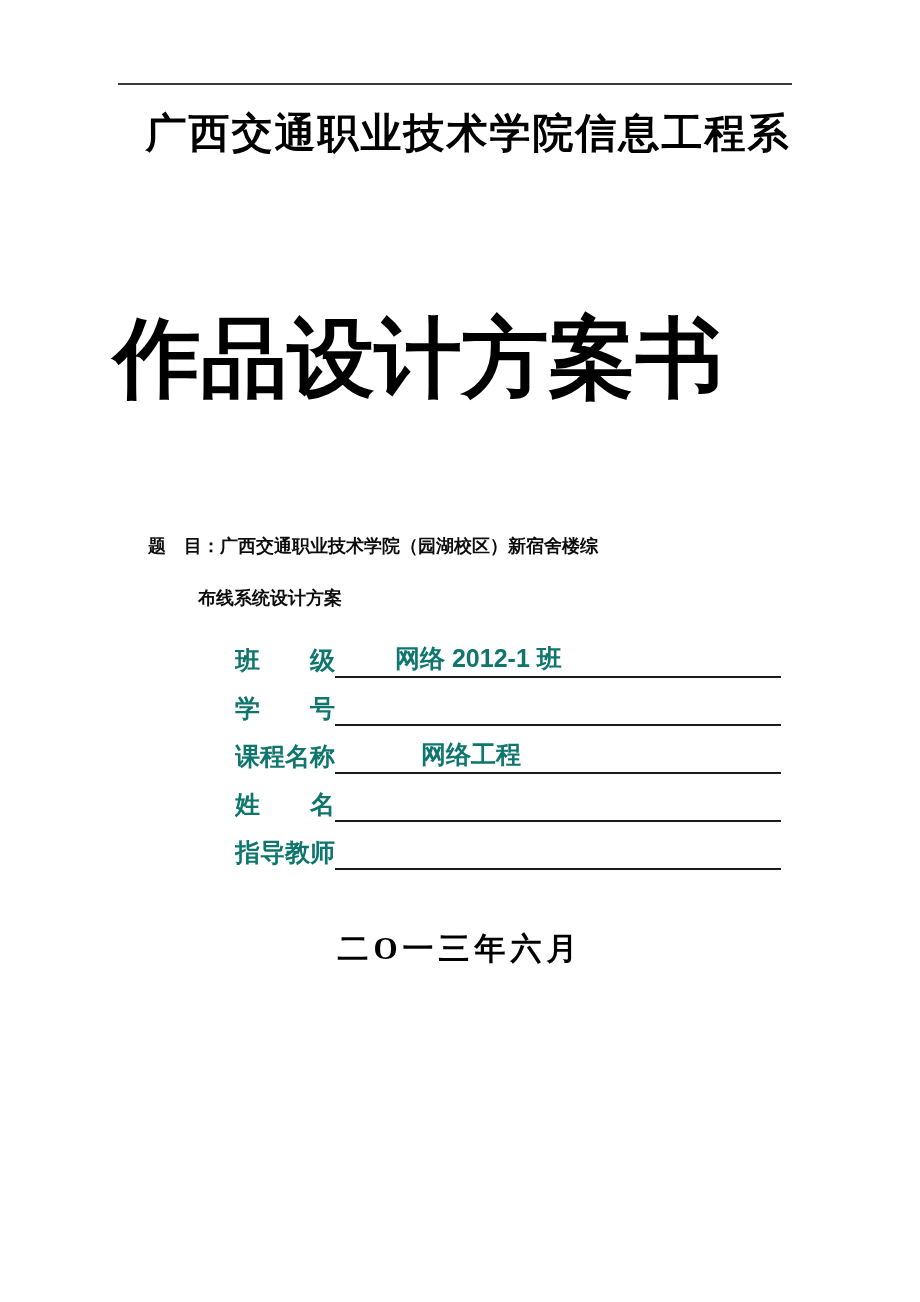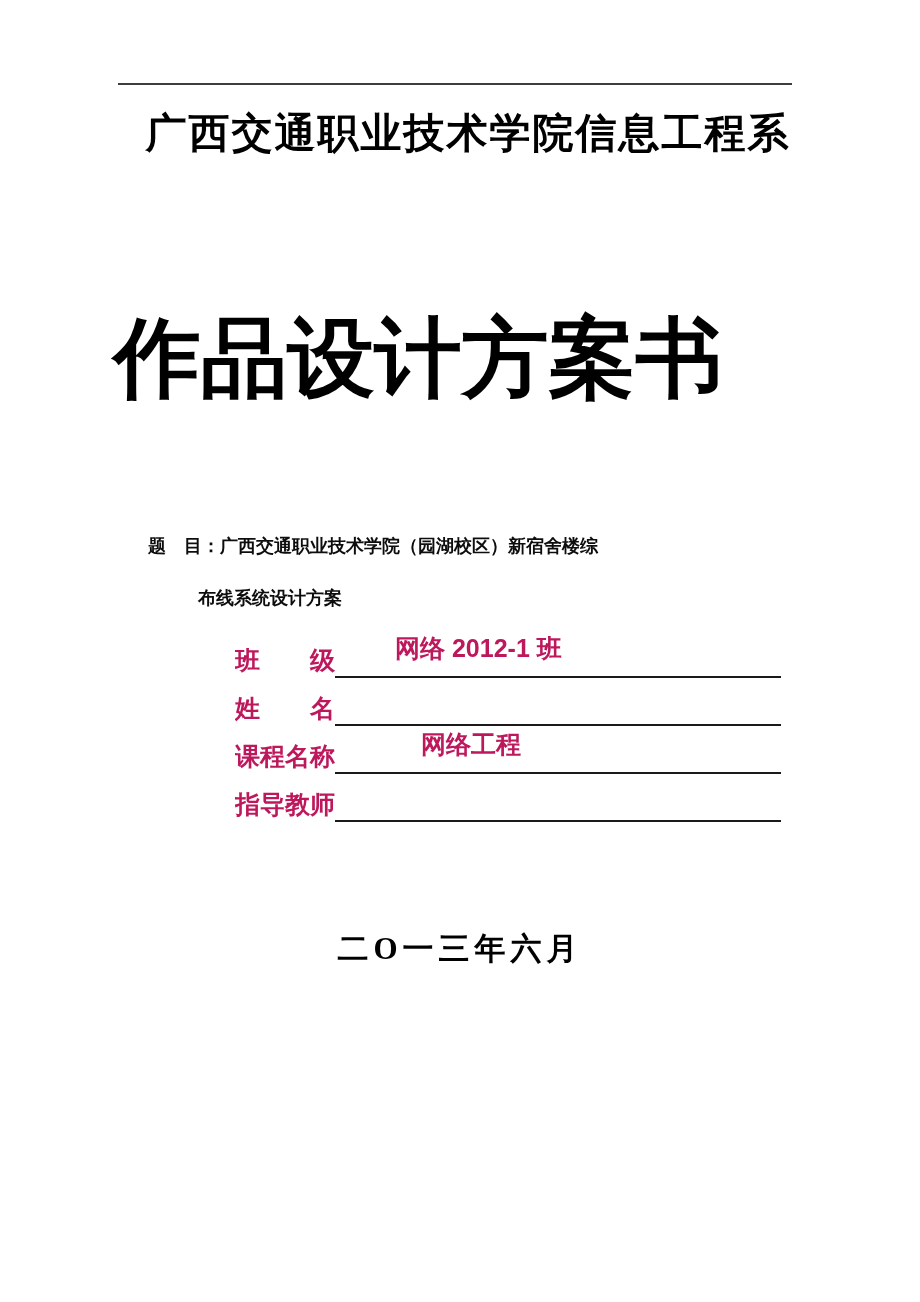--- a/index.html
+++ b/index.html
@@ -69,36 +69,36 @@
     top: 630px;
     width: 546px;
   }
   .form-row {
     display: flex;
     align-items: flex-end;
     height: 48px;
     font-family: "Liberation Sans", sans-serif;
     font-size: 25px;
     font-weight: 600;
-    color: #be185d;
+    color: #0f766e;
   }
   .row-label {
     width: 100px;
     flex: 0 0 100px;
     text-align: justify;
     text-align-last: justify;
     text-justify: inter-character;
     padding-bottom: 1px;
     white-space: nowrap;
     overflow: hidden;
   }
   .row-line {
     flex: 1 1 auto;
     border-bottom: 2px solid #1a1a1a;
-    padding-bottom: 11px;
+    padding-bottom: 1px;
     white-space: nowrap;
   }
   .row-value {
     display: inline-block;
     font-weight: 600;
   }
   .pad-class  { padding-left: 60px; }
   .pad-course { padding-left: 86px; }
   .date-line {
     position: absolute;
@@ -131,32 +131,38 @@
 
   <div class="form-block">
 
     <div class="form-row">
       <span class="row-label">班级</span>
       <span class="row-line">
         <span class="row-value pad-class">网络 2012-1 班</span>
       </span>
     </div>
 
-
     <div class="form-row">
-      <span class="row-label">姓名</span>
+      <span class="row-label">学号</span>
       <span class="row-line">
         <span class="row-value"></span>
       </span>
     </div>
 
     <div class="form-row">
       <span class="row-label">课程名称</span>
       <span class="row-line">
         <span class="row-value pad-course">网络工程</span>
+      </span>
+    </div>
+
+    <div class="form-row">
+      <span class="row-label">姓名</span>
+      <span class="row-line">
+        <span class="row-value"></span>
       </span>
     </div>
 
     <div class="form-row">
       <span class="row-label">指导教师</span>
       <span class="row-line">
         <span class="row-value"></span>
       </span>
     </div>
 

